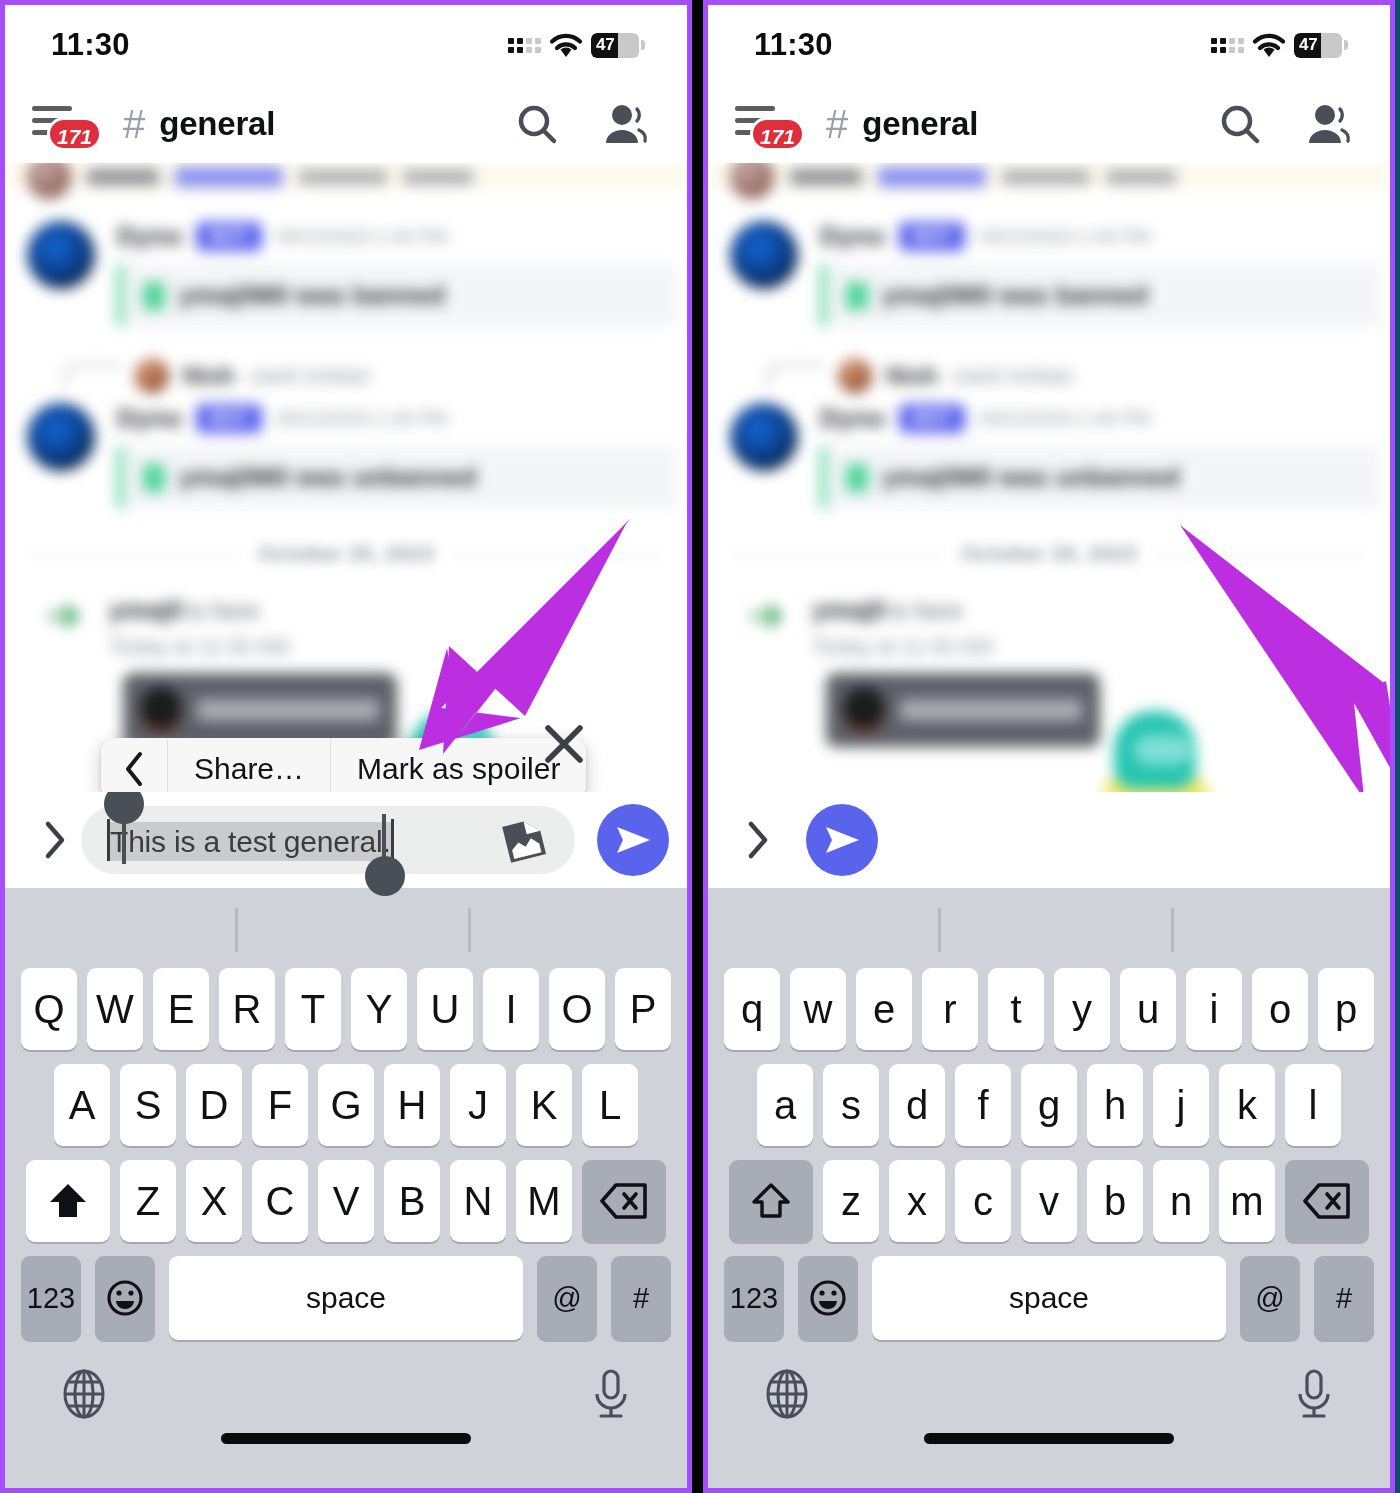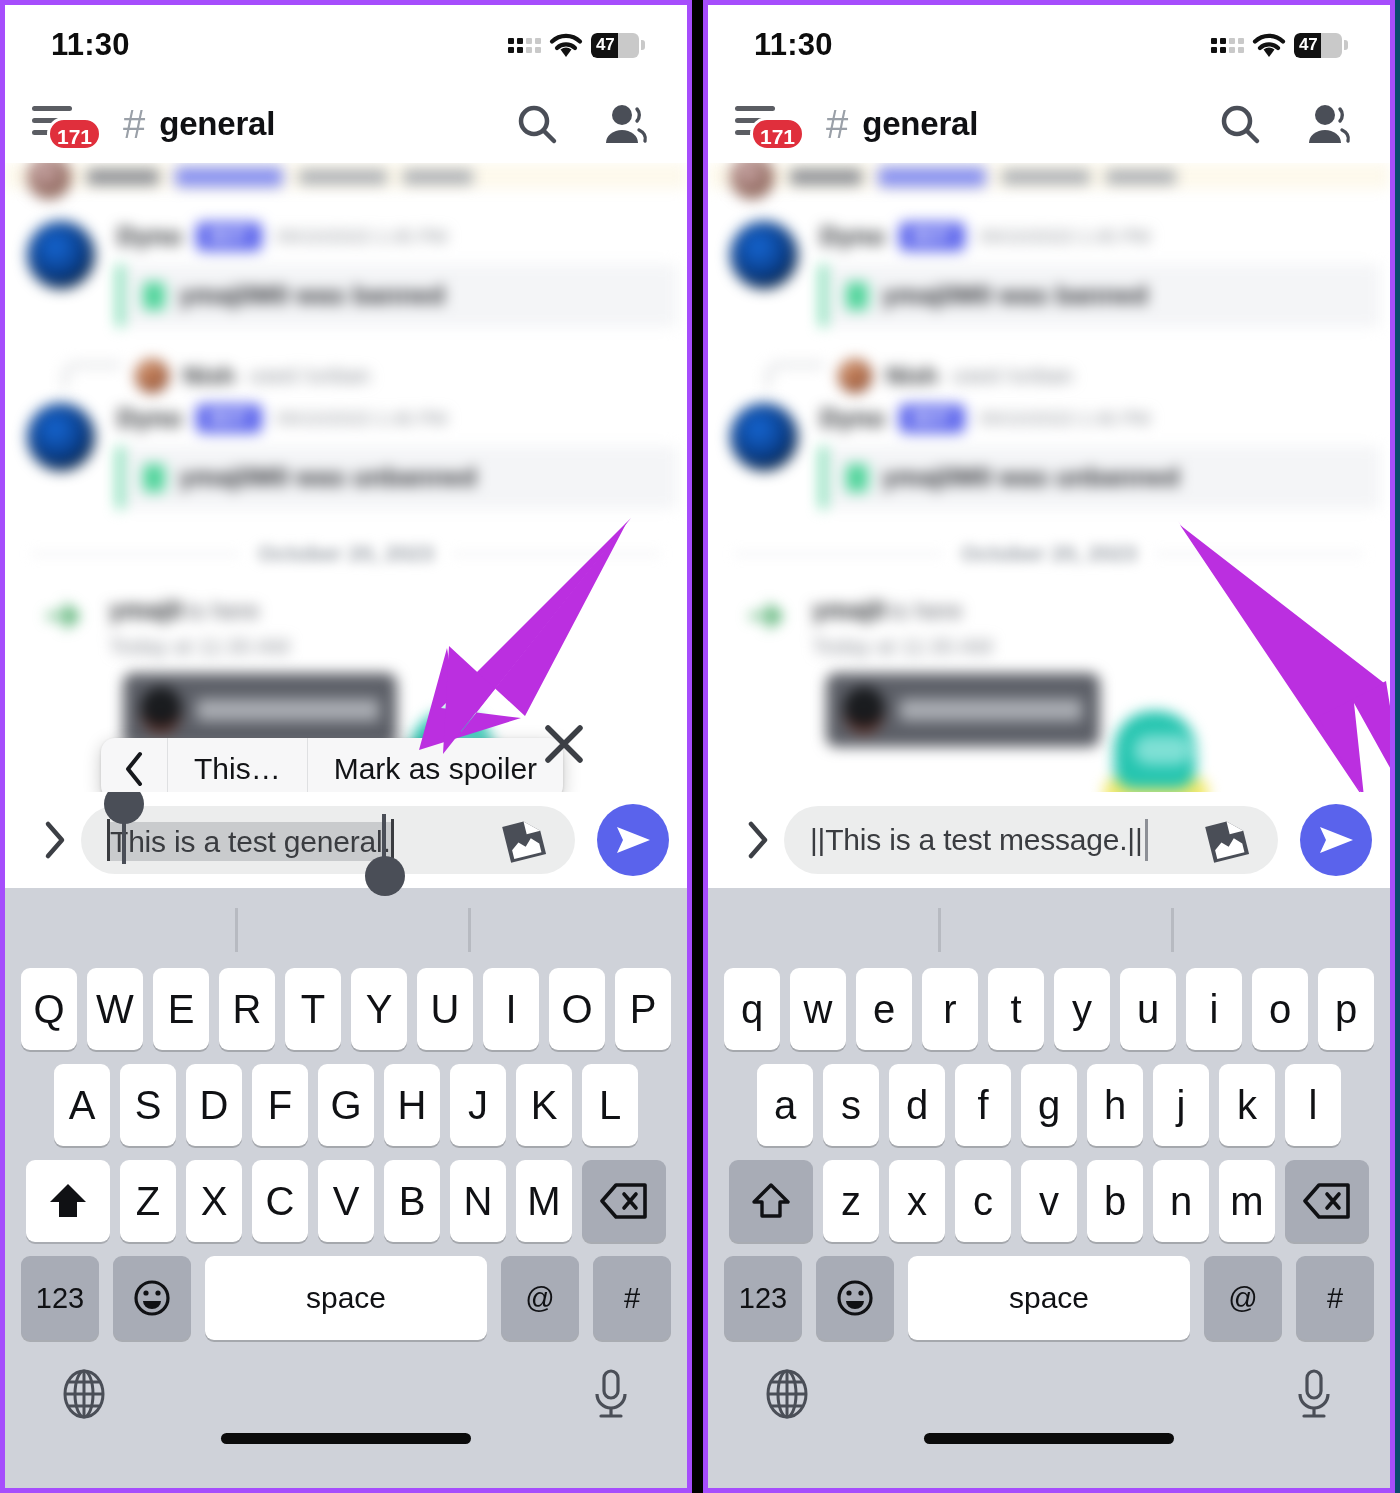--- a/index.html
+++ b/index.html
@@ -43,21 +43,21 @@
   .batt .fill { position:absolute; left:0; top:0; bottom:0; width:27px; background:#111; border-radius:6px 0 0 6px;}
   .batt .num { position:relative; z-index:2; font-size:17px; font-weight:700; color:#fff; padding-left:5px; letter-spacing:-.3px;}
   .batt-cap { width:4px; height:10px; background:#c9c9c9; border-radius:0 3px 3px 0; margin-left:2px;}
 
   
   .appbar {
     height:78px; flex:0 0 78px; background:#fff;
     display:flex; align-items:center; padding:0 38px 0 24px; gap:0;
     border-bottom:1px solid transparent;
   }
-  .burger { position:relative; width:58px; height:46px; flex:0 0 58px; }
+  .burger { position:relative; width:58px; height:46px; flex:0 0 58px;font-style:italic; }
   .burger .ln { position:absolute; left:3px; height:5px; background:#5b5d63; border-radius:3px; }
   .burger .ln:nth-child(1){ top:5px;  width:40px; }
   .burger .ln:nth-child(2){ top:17px; width:32px; }
   .burger .ln:nth-child(3){ top:29px; width:24px; }
   .badge {
     position:absolute; left:18px; top:16px;
     min-width:46px; height:34px; padding:0 7px;
     background:#e02f3c; color:#fff; border-radius:19px;
     font-size:21px; font-weight:700; line-height:34px; text-align:center;
     border:3px solid #fff;
@@ -160,21 +160,21 @@
     background:#fff; border-radius:9px; box-shadow:0 2px 0 rgba(0,0,0,.20);
     display:flex; align-items:center; justify-content:center;
     font-size:40px; color:#101114; font-weight:400;
   }
   .k1 { width:56px; height:82px; }
   .k2 { width:56px; height:82px; }
   .k3 { width:56px; height:82px; }
   .kfn { background:#a8acb6; box-shadow:0 2px 0 rgba(0,0,0,.18); }
   .kspace { flex:1 1 auto; height:84px; font-size:30px; color:#101114; }
   .krow.bottom { gap:14px; padding:0 16px; }
-  .kwide { width:78px; height:84px; font-size:29px; }
+  .kwide { width:60px; height:84px; font-size:29px; }
   .kbottombar { height:118px; display:flex; align-items:flex-start; justify-content:space-between; padding:14px 54px 0 54px; position:relative; }
   .homebar { position:absolute; left:50%; transform:translateX(-50%); bottom:28px; width:250px; height:11px; border-radius:7px; background:#0b0b0b; }
 
   
   .arrow { position:absolute; z-index:50; pointer-events:none; }
 </style>
 </head>
 <body>
 
 <div class="stage">
@@ -310,21 +310,21 @@
           <div class="body"></div>
           <div class="visor"></div>
       </div>
 
       <div class="ctxmenu" style="left:96px;top:575px;">
         <div class="ci chev">
           <svg width="22" height="38" viewBox="0 0 22 38">
             <path d="M17 4 L5 19 L17 34" stroke="#16181c" stroke-width="4" fill="none" stroke-linecap="round" stroke-linejoin="round"></path>
           </svg>
         </div>
-        <div class="ci">This…</div>
+        <div class="ci">Share…</div>
         <div class="ci">Mark as spoiler</div>
       </div>
       <svg class="close-x" style="left:536px;top:558px;" viewBox="0 0 46 46">
         <path d="M7 7 L39 39 M39 7 L7 39" stroke="#3c3f45" stroke-width="5.5" stroke-linecap="round"></path>
       </svg>
 
       <svg class="arrow" style="left:398px;top:355px;width:230px;height:260px;" viewBox="0 0 230 260">
         <path d="M228 0 L58 214 L44 130 L16 232 L118 200 L38 190 Z" fill="#bb2fe0"></path>
         <path d="M224 4 L40 236 L46 128 L122 198 Z" fill="#bb2fe0"></path>
       </svg>
@@ -585,33 +585,20 @@
         <path d="M12 4 L200 284 L150 196 L216 162 Z" fill="#bb2fe0"></path>
       </svg>
     </div>
 
     <div class="composer">
       <div class="exp-chev">
         <svg width="28" height="44" viewBox="0 0 28 44">
           <path d="M7 6 L21 22 L7 38" stroke="#3c3f45" stroke-width="4.5" fill="none" stroke-linecap="round" stroke-linejoin="round"></path>
         </svg>
       </div>
-      <div class="inputwrap">
-        <div class="intext">||This is a test message.||</div>
-        <span class="caret thin" style="margin-left:2px;"></span>
-        <div class="attach">
-          <svg width="56" height="52" viewBox="0 0 56 52">
-            <g transform="rotate(-14 28 26)">
-              <path d="M10 8 h22 l14 13 v24 H10 Z" fill="#4a4e57"></path>
-              <path d="M32 8 v13 h14 Z" fill="#fff"></path>
-              <path d="M14 33 l8 -6 6 6 7 -7 7 7 v9 H14 Z" fill="#fff"></path>
-            </g>
-          </svg>
-        </div>
-      </div>
       <div class="sendbtn">
         <svg width="40" height="36" viewBox="0 0 40 36">
           <path d="M4 5 L37 18 L4 31 L10 18 Z" fill="#fff"></path>
         </svg>
       </div>
     </div>
 
     <div class="kb">
       <div class="sugg">
         <div class="sdiv" style="left:230px;"></div>

